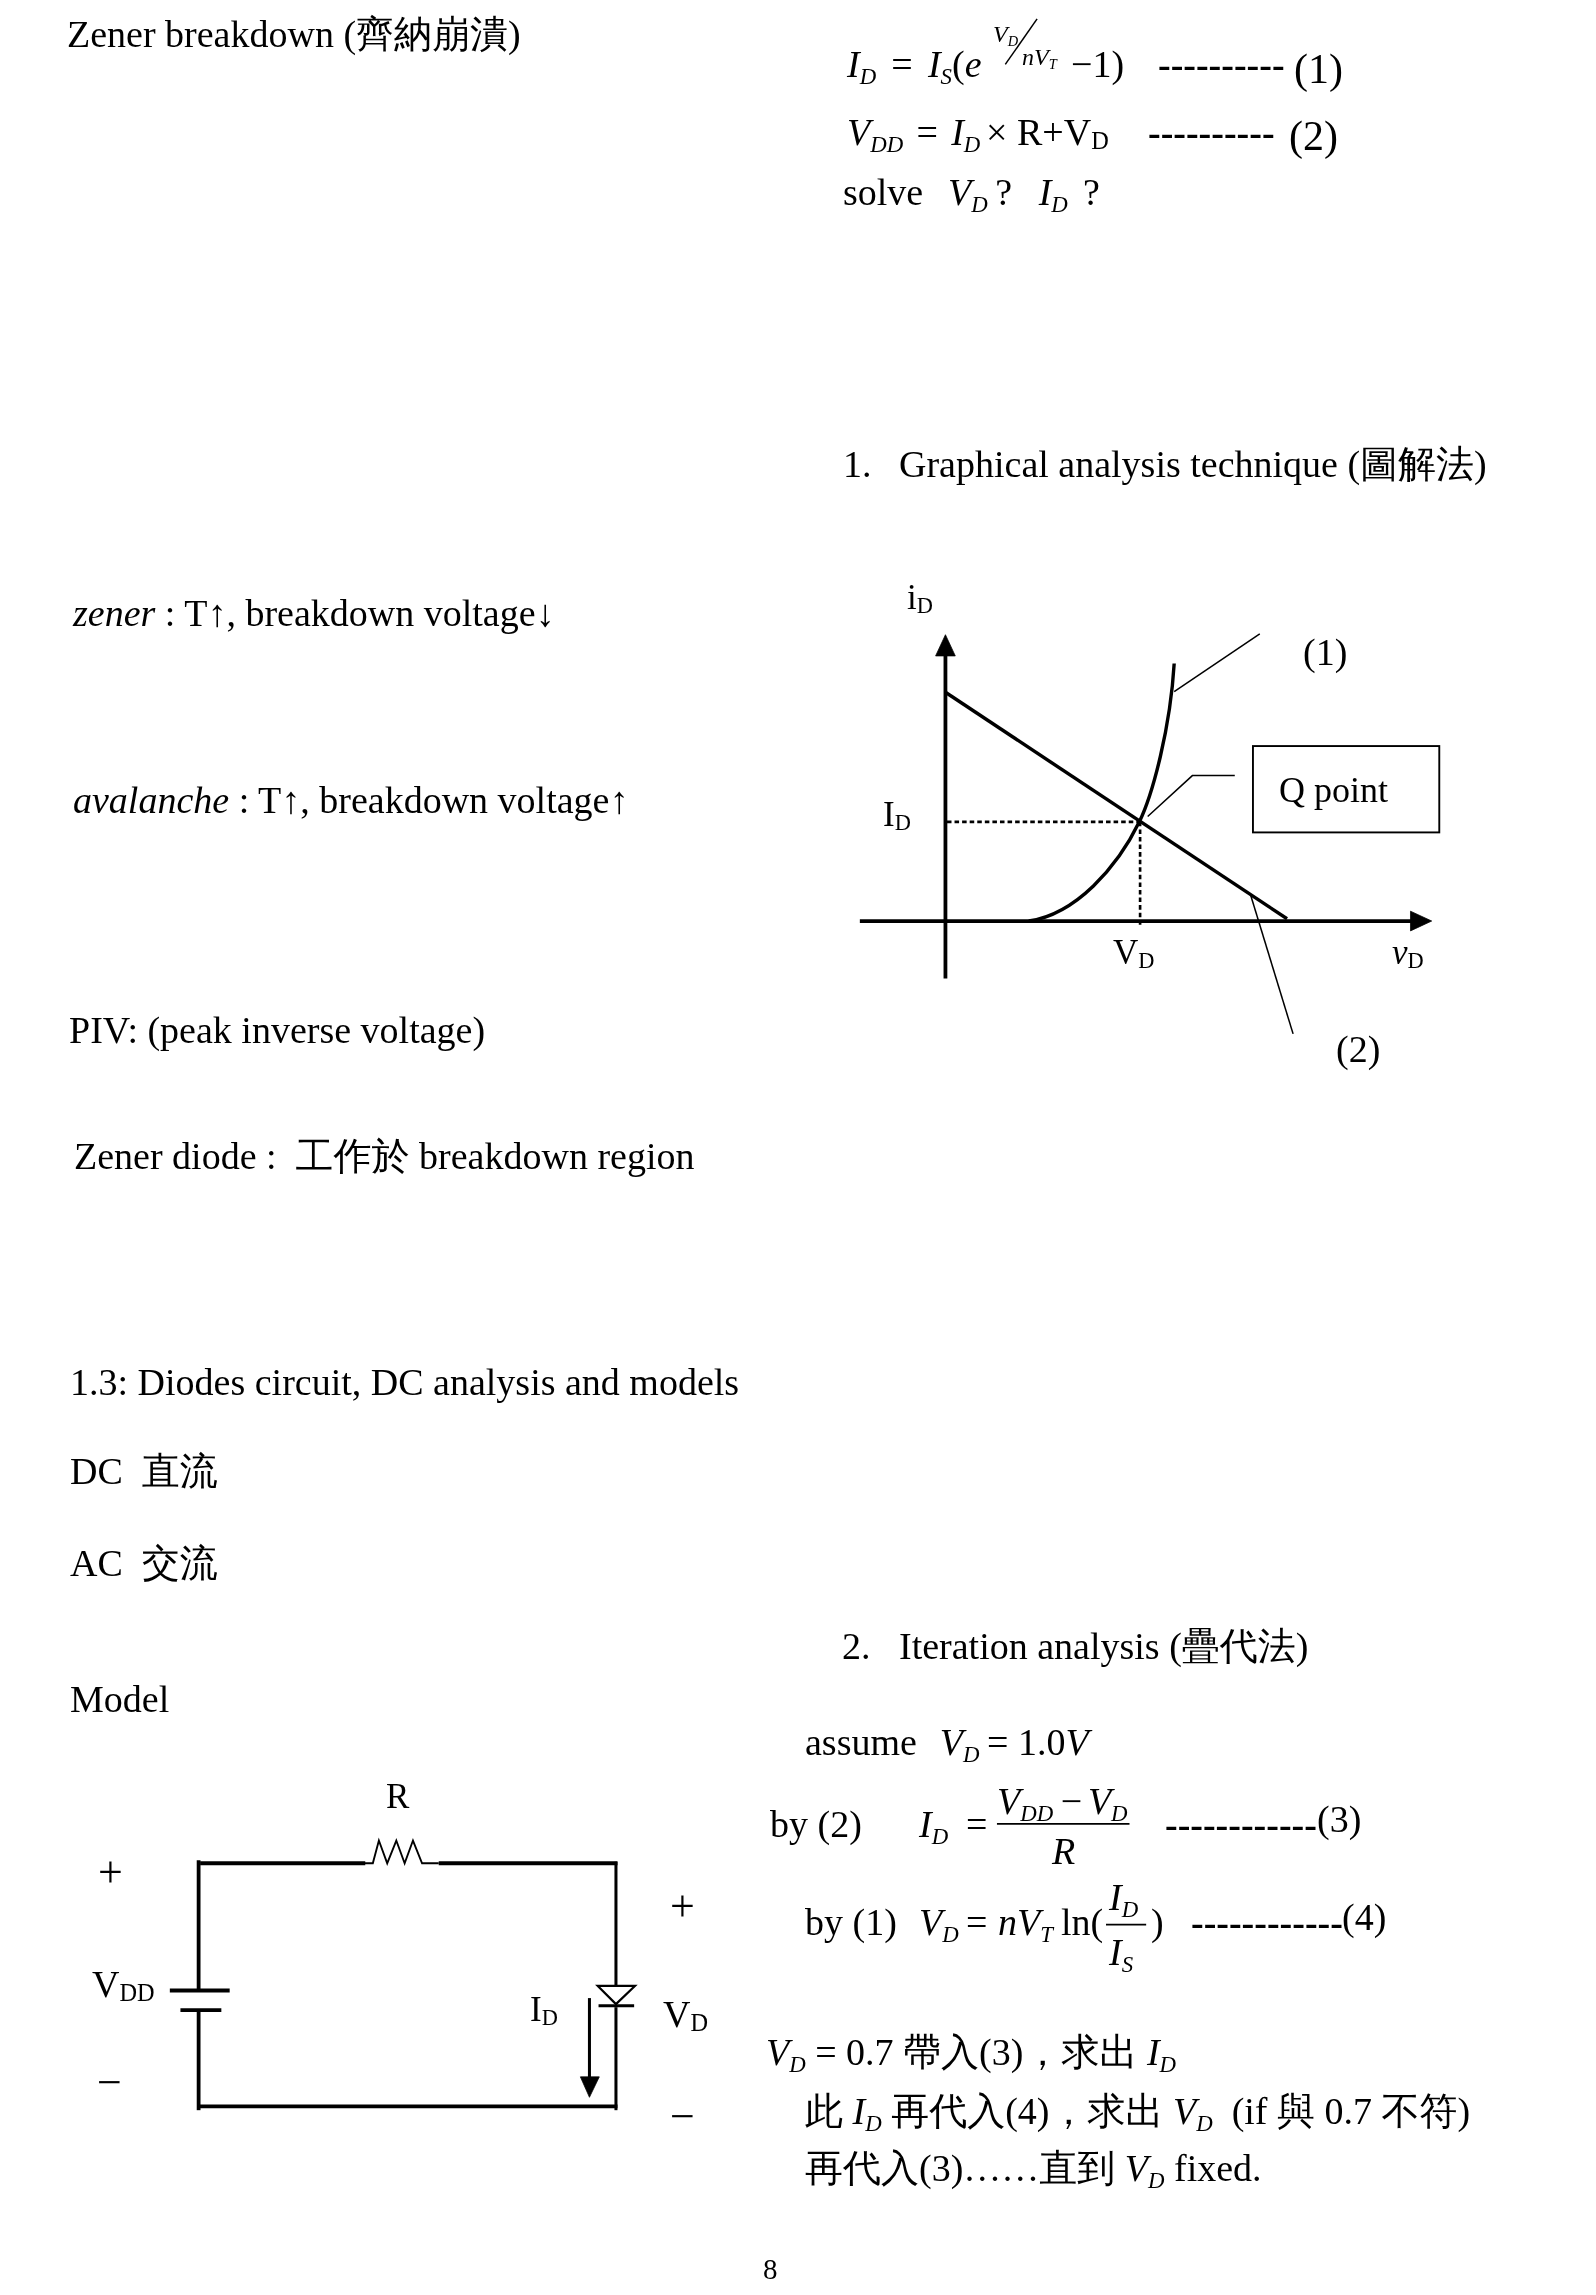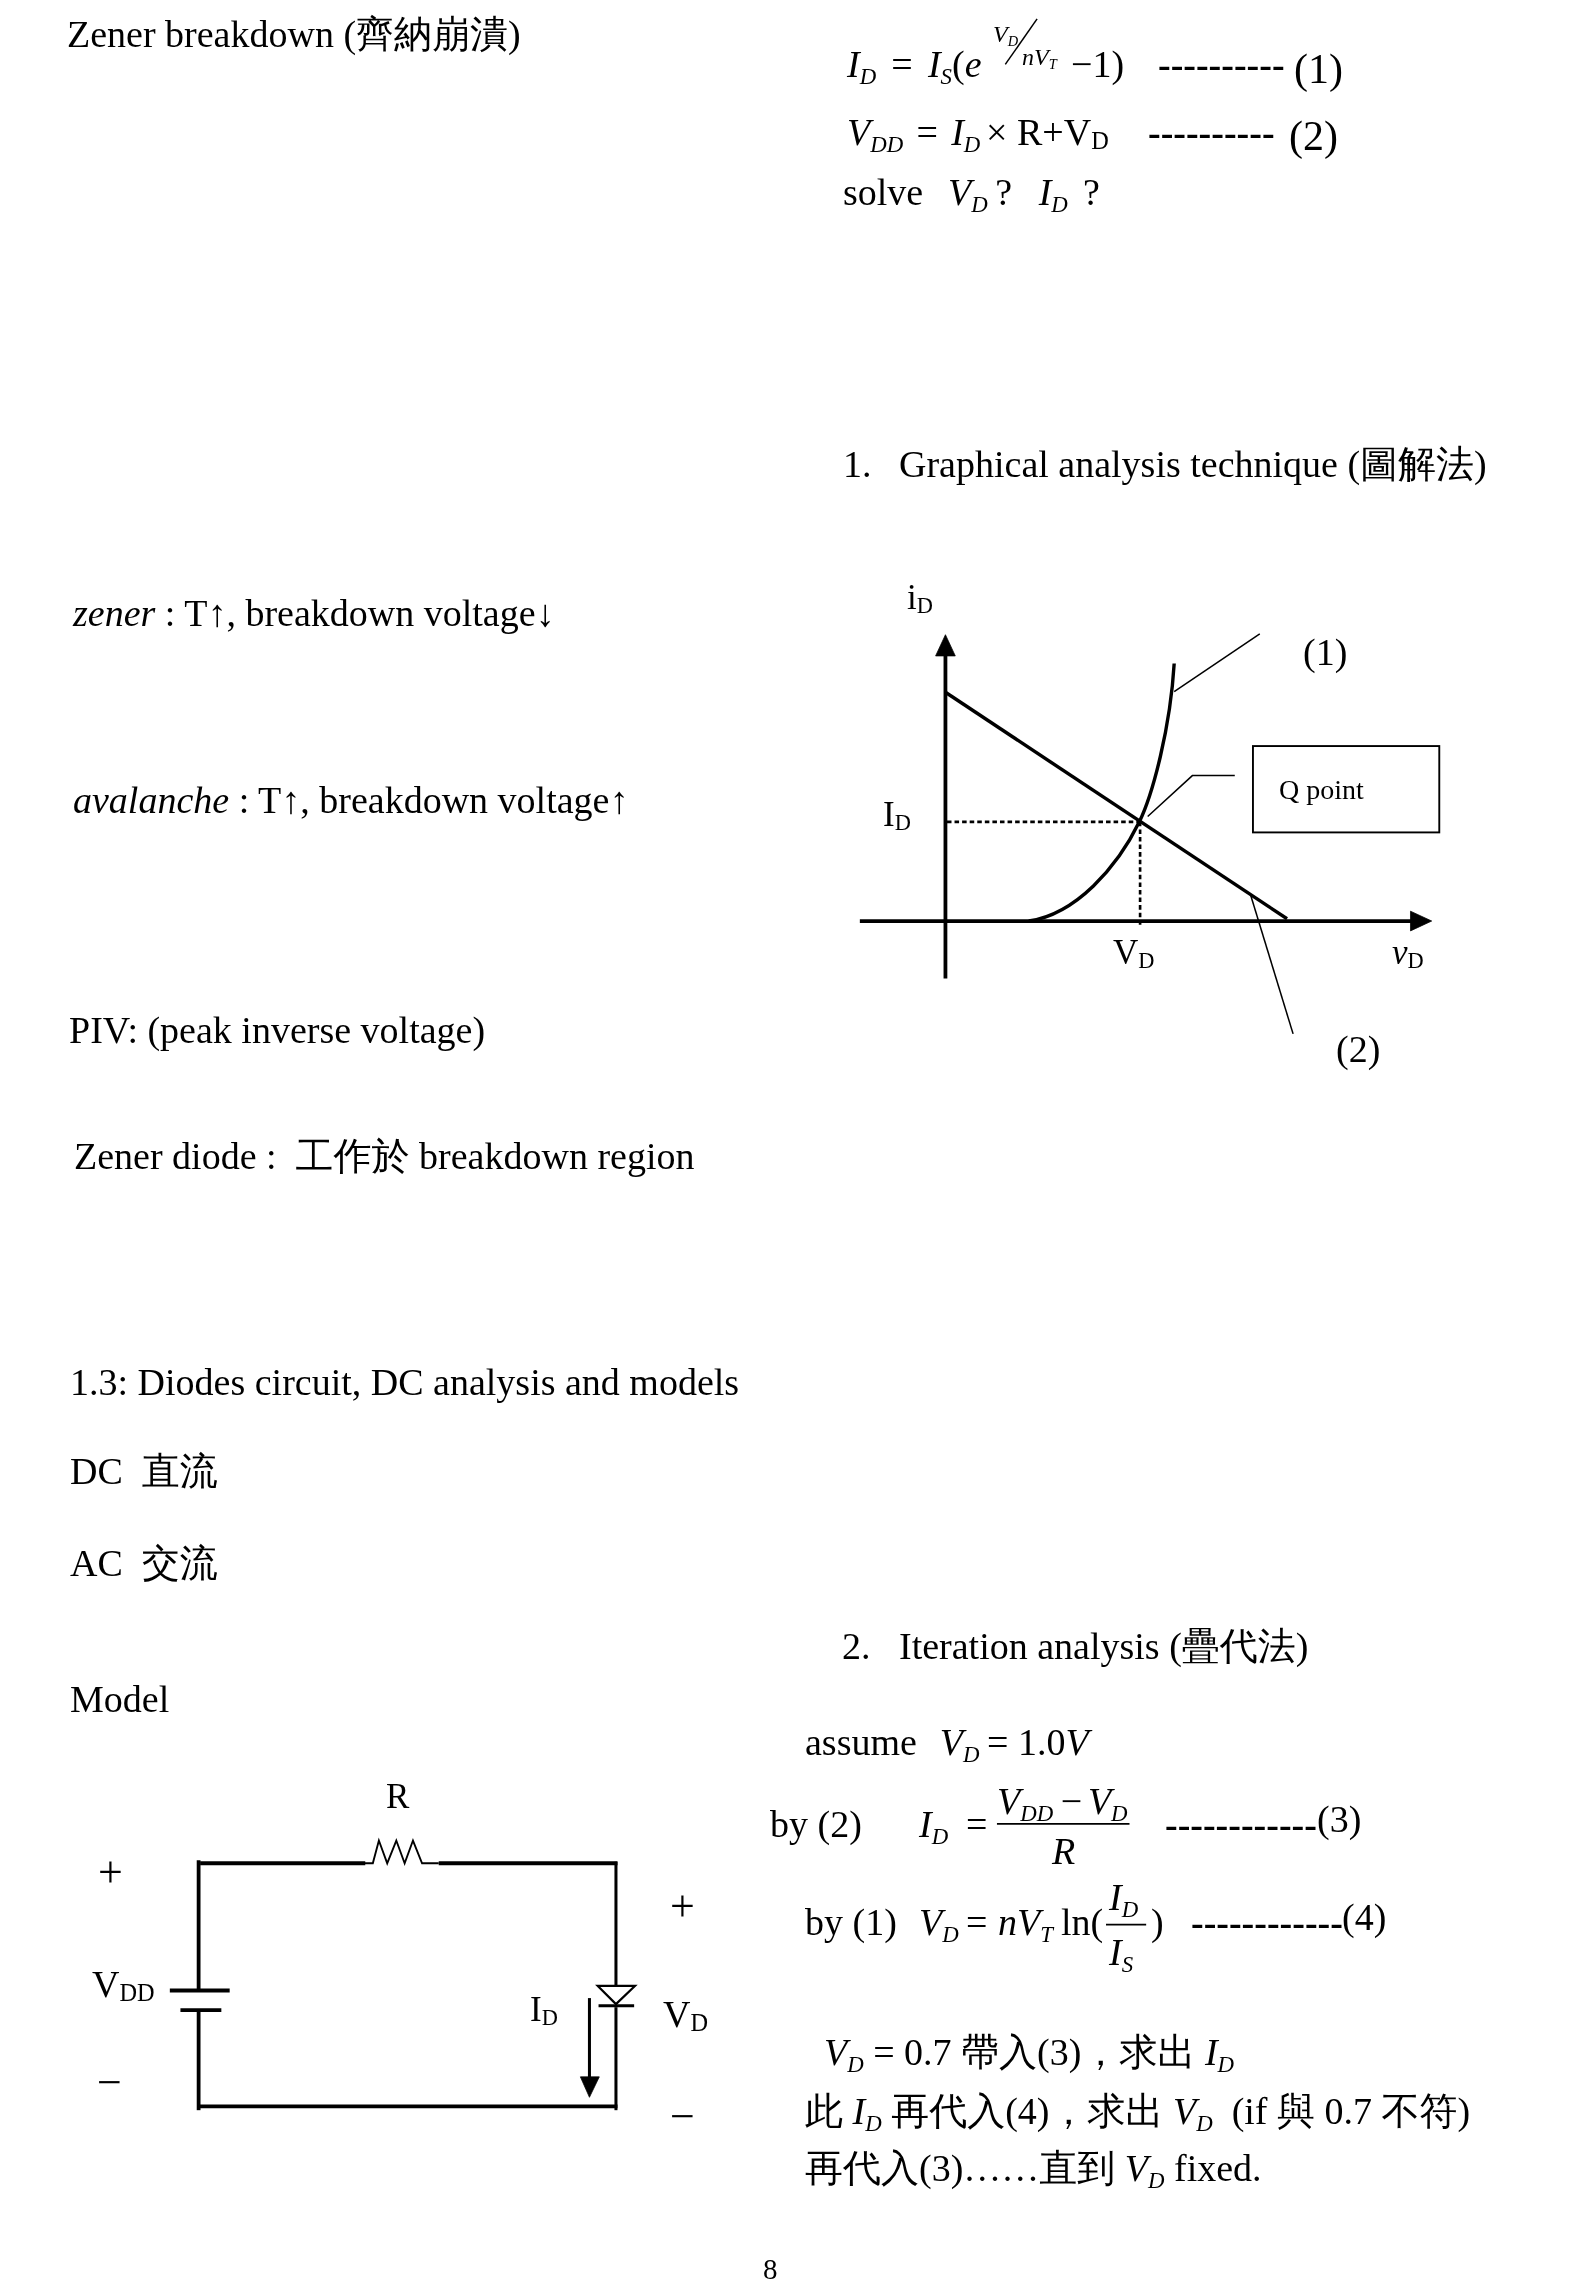--- a/index.html
+++ b/index.html
@@ -9,21 +9,21 @@
     height: 2295px;
     background: #ffffff;
     overflow: hidden;
     color: #000000;
     font-family: "Liberation Serif", "DejaVu Serif", serif;
   }
   .ln { position: absolute; white-space: pre; font-size: 38px; line-height: 38px; }
   .f32 { font-size: 24px; line-height: 24px; }
   .f38 { font-size: 29px; line-height: 29px; }
   .f46 { font-size: 35px; line-height: 35px; }
-  .f48 { font-size: 28px; line-height: 36px; }
+  .f48 { font-size: 36px; line-height: 36px; }
   .f56 { font-size: 42px; line-height: 42px; }
   .f58 { font-size: 44px; line-height: 44px; }
   .it { font-style: italic; }
   .b { font-weight: bold; }
   .sub { font-size: 0.6em; vertical-align: -0.3em; line-height: 1; }
   .usub { font-size: 0.64em; vertical-align: -0.18em; line-height: 1; }
   .op { margin: 0 0.4em; }
   .op2 { margin: 0 0.35em; }
   .opx { margin: 0 0.25em 0 0.15em; }
   #art { position: absolute; left: 0; top: 0; }
@@ -138,21 +138,21 @@
   <div class="ln" style="left:919px;top:1903px"><span class="it">V</span><span class="sub it">D</span></div>
   <div class="ln" style="left:966px;top:1903px">=</div>
   <div class="ln" style="left:998px;top:1903px"><span class="it">n</span><span class="it">V</span><span class="sub it">T</span></div>
   <div class="ln" style="left:1061px;top:1903px">ln(</div>
   <div class="ln" style="left:1109px;top:1878px"><span class="it">I</span><span class="sub it">D</span></div>
   <div class="ln" style="left:1109px;top:1933px"><span class="it">I</span><span class="sub it">S</span></div>
   <div class="ln" style="left:1151px;top:1903px">)</div>
   <div class="ln b" style="left:1191px;top:1903px">------------</div>
   <div class="ln" style="left:1342px;top:1898px">(4)</div>
 
-  <div class="ln" style="left:824px;top:2033px"><span class="it">V</span><span class="sub it">D</span><span> = 0.7 帶入(3)，求出 </span><span class="it">I</span><span class="sub it">D</span></div>
+  <div class="ln" style="left:766px;top:2033px"><span class="it">V</span><span class="sub it">D</span><span> = 0.7 帶入(3)，求出 </span><span class="it">I</span><span class="sub it">D</span></div>
 
   <div class="ln" style="left:805px;top:2092px"><span>此 </span><span class="it">I</span><span class="sub it">D</span><span> 再代入(4)，求出 </span><span class="it">V</span><span class="sub it">D</span><span>  (if 與 0.7 不符)</span></div>
 
   <div class="ln" style="left:805px;top:2149px"><span>再代入(3)……直到 </span><span class="it">V</span><span class="sub it">D</span><span> fixed.</span></div>
 
   <div class="ln f38" style="left:763px;top:2255px">8</div>
 </div>
 
 
 </body></html>

